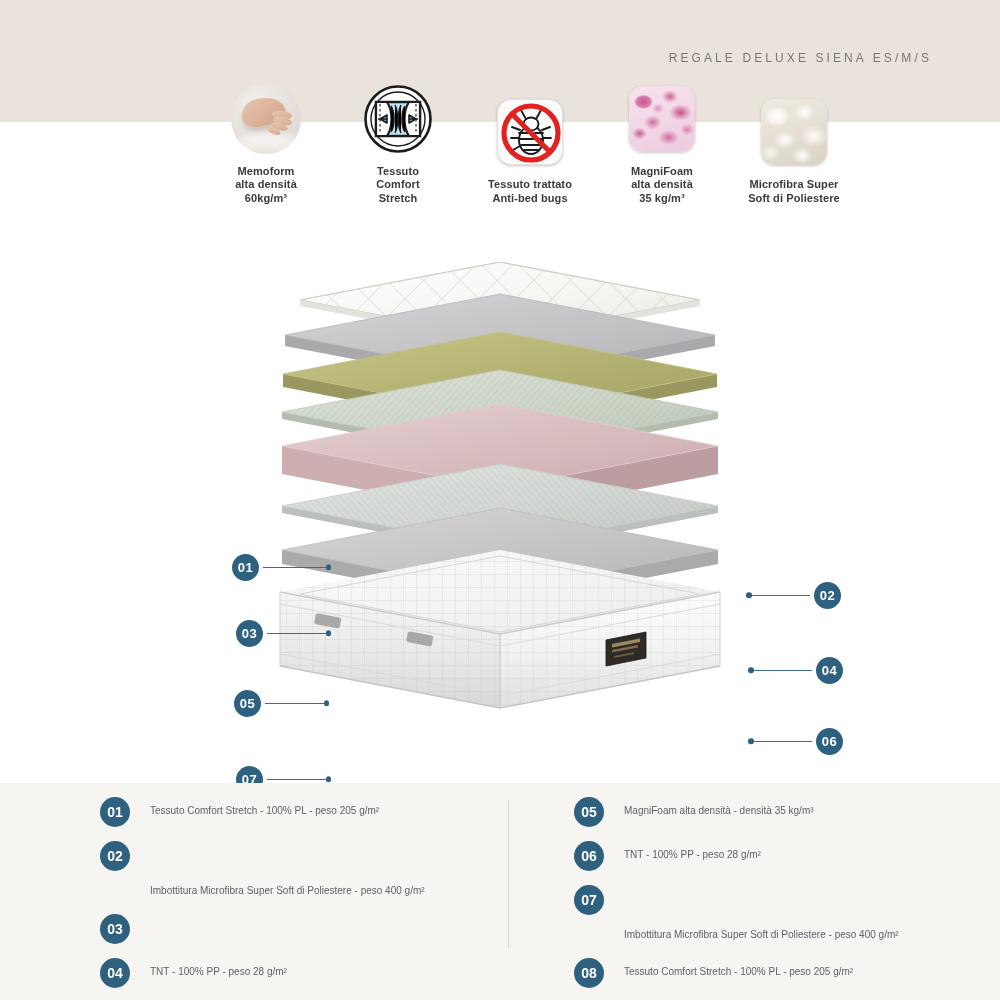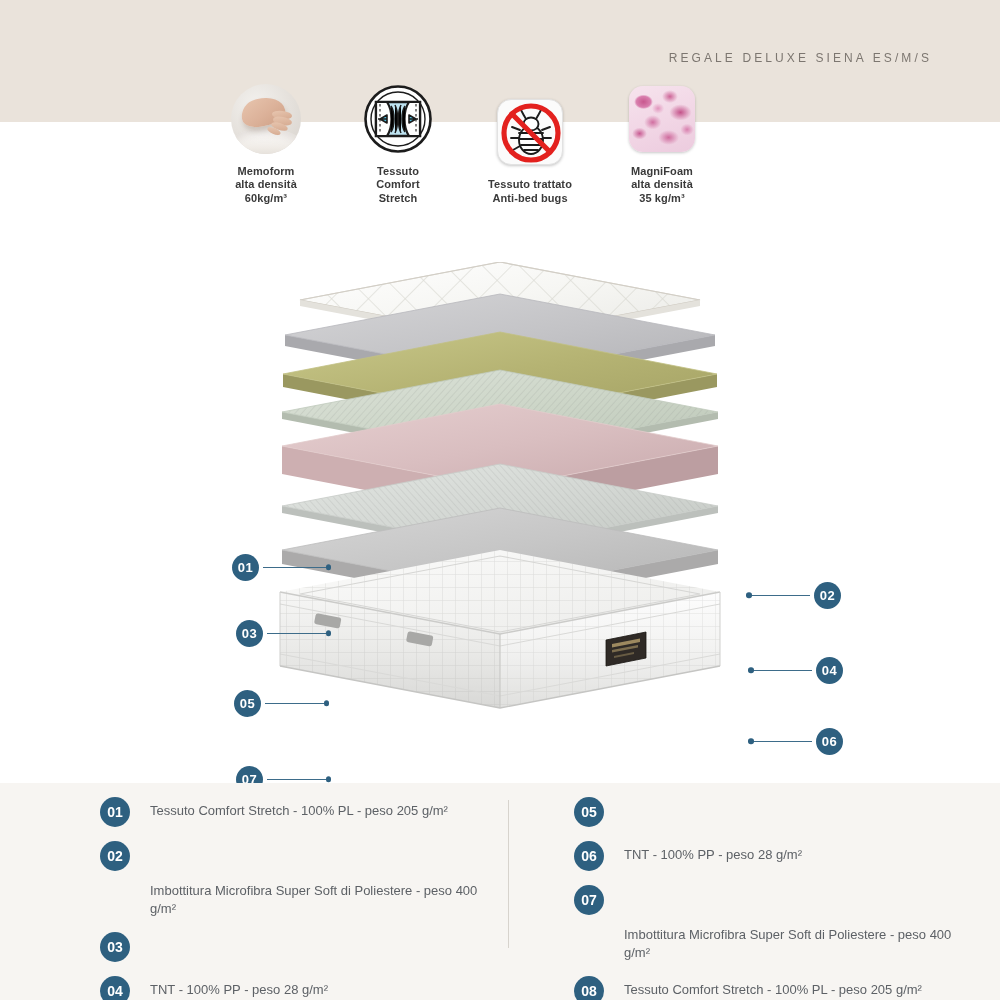--- a/index.html
+++ b/index.html
@@ -139,21 +139,21 @@
     display: flex; align-items: flex-start; margin-bottom: 14px;
   }
   .leg-badge {
     width: 30px; height: 30px; border-radius: 50%;
     background: #2e6080; color: #fff;
     font-size: 14px; font-weight: 700;
     display: flex; align-items: center; justify-content: center;
     flex: 0 0 auto;
   }
   .leg-text {
-    margin-left: 20px; font-size: 13px; line-height: 18px;
+    margin-left: 20px; font-size: 10px; line-height: 18px;
     color: #5d6166; padding-top: 5px; max-width: 352px;
   }
   .leg-item.two-line .leg-text { padding-top: 1px; margin-top: 40px; }
 </style>
 </head>
 <body>
 
 <div class="page">
 
   <div class="header-band"></div>
@@ -228,20 +228,26 @@
       <div class="flabel">Tessuto trattato<br>Anti-bed bugs</div>
     </div>
 
     <div class="feature">
       <div class="icon-wrap">
         <div class="tile tile-magni"></div>
       </div>
       <div class="flabel">MagniFoam<br>alta densità<br>35 kg/m³</div>
     </div>
 
+    <div class="feature">
+      <div class="icon-wrap">
+        <div class="tile tile-fiber"></div>
+      </div>
+      <div class="flabel">Microfibra Super<br>Soft di Poliestere</div>
+    </div>
 
   </div>
 
   <div class="diagram">
     <svg width="1000" height="470" viewBox="0 0 1000 470">
       <defs>
         <linearGradient id="gQuilt" x1="0" y1="0" x2="1" y2="1">
           <stop offset="0" stop-color="#ffffff"></stop>
             <stop offset=".5" stop-color="#f6f6f3"></stop>
             <stop offset="1" stop-color="#e9e9e5"></stop>
@@ -446,20 +452,21 @@
       </div>
       <div class="leg-item">
         <div class="leg-badge">04</div>
         <div class="leg-text">TNT - 100% PP - peso 28 g/m²</div>
       </div>
     </div>
 
     <div class="legend-col col-right">
       <div class="leg-item">
         <div class="leg-badge">05</div>
+        <div class="leg-text">MagniFoam alta densità - densità 35 kg/m³</div>
       </div>
       <div class="leg-item">
         <div class="leg-badge">06</div>
         <div class="leg-text">TNT - 100% PP - peso 28 g/m²</div>
       </div>
       <div class="leg-item two-line">
         <div class="leg-badge">07</div>
         <div class="leg-text">Imbottitura Microfibra Super Soft di Poliestere - peso 400 g/m²</div>
       </div>
       <div class="leg-item">

